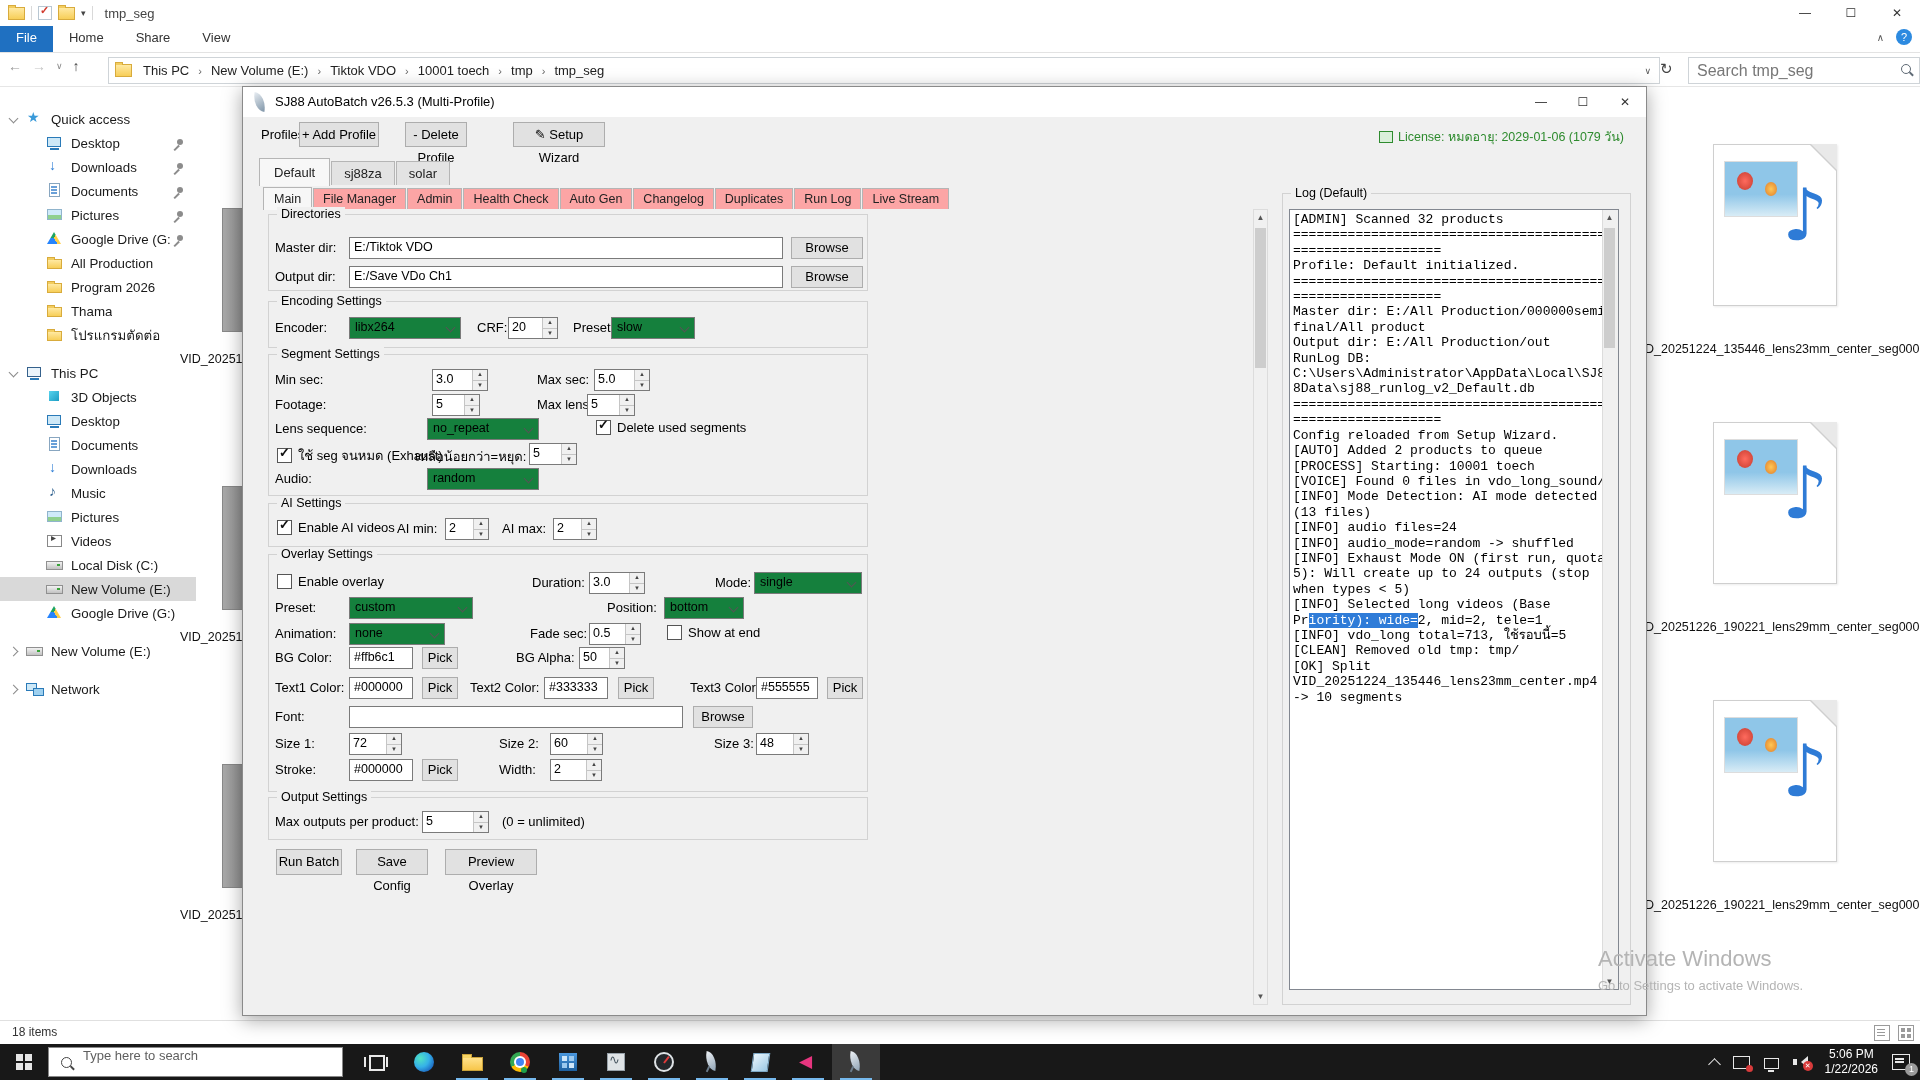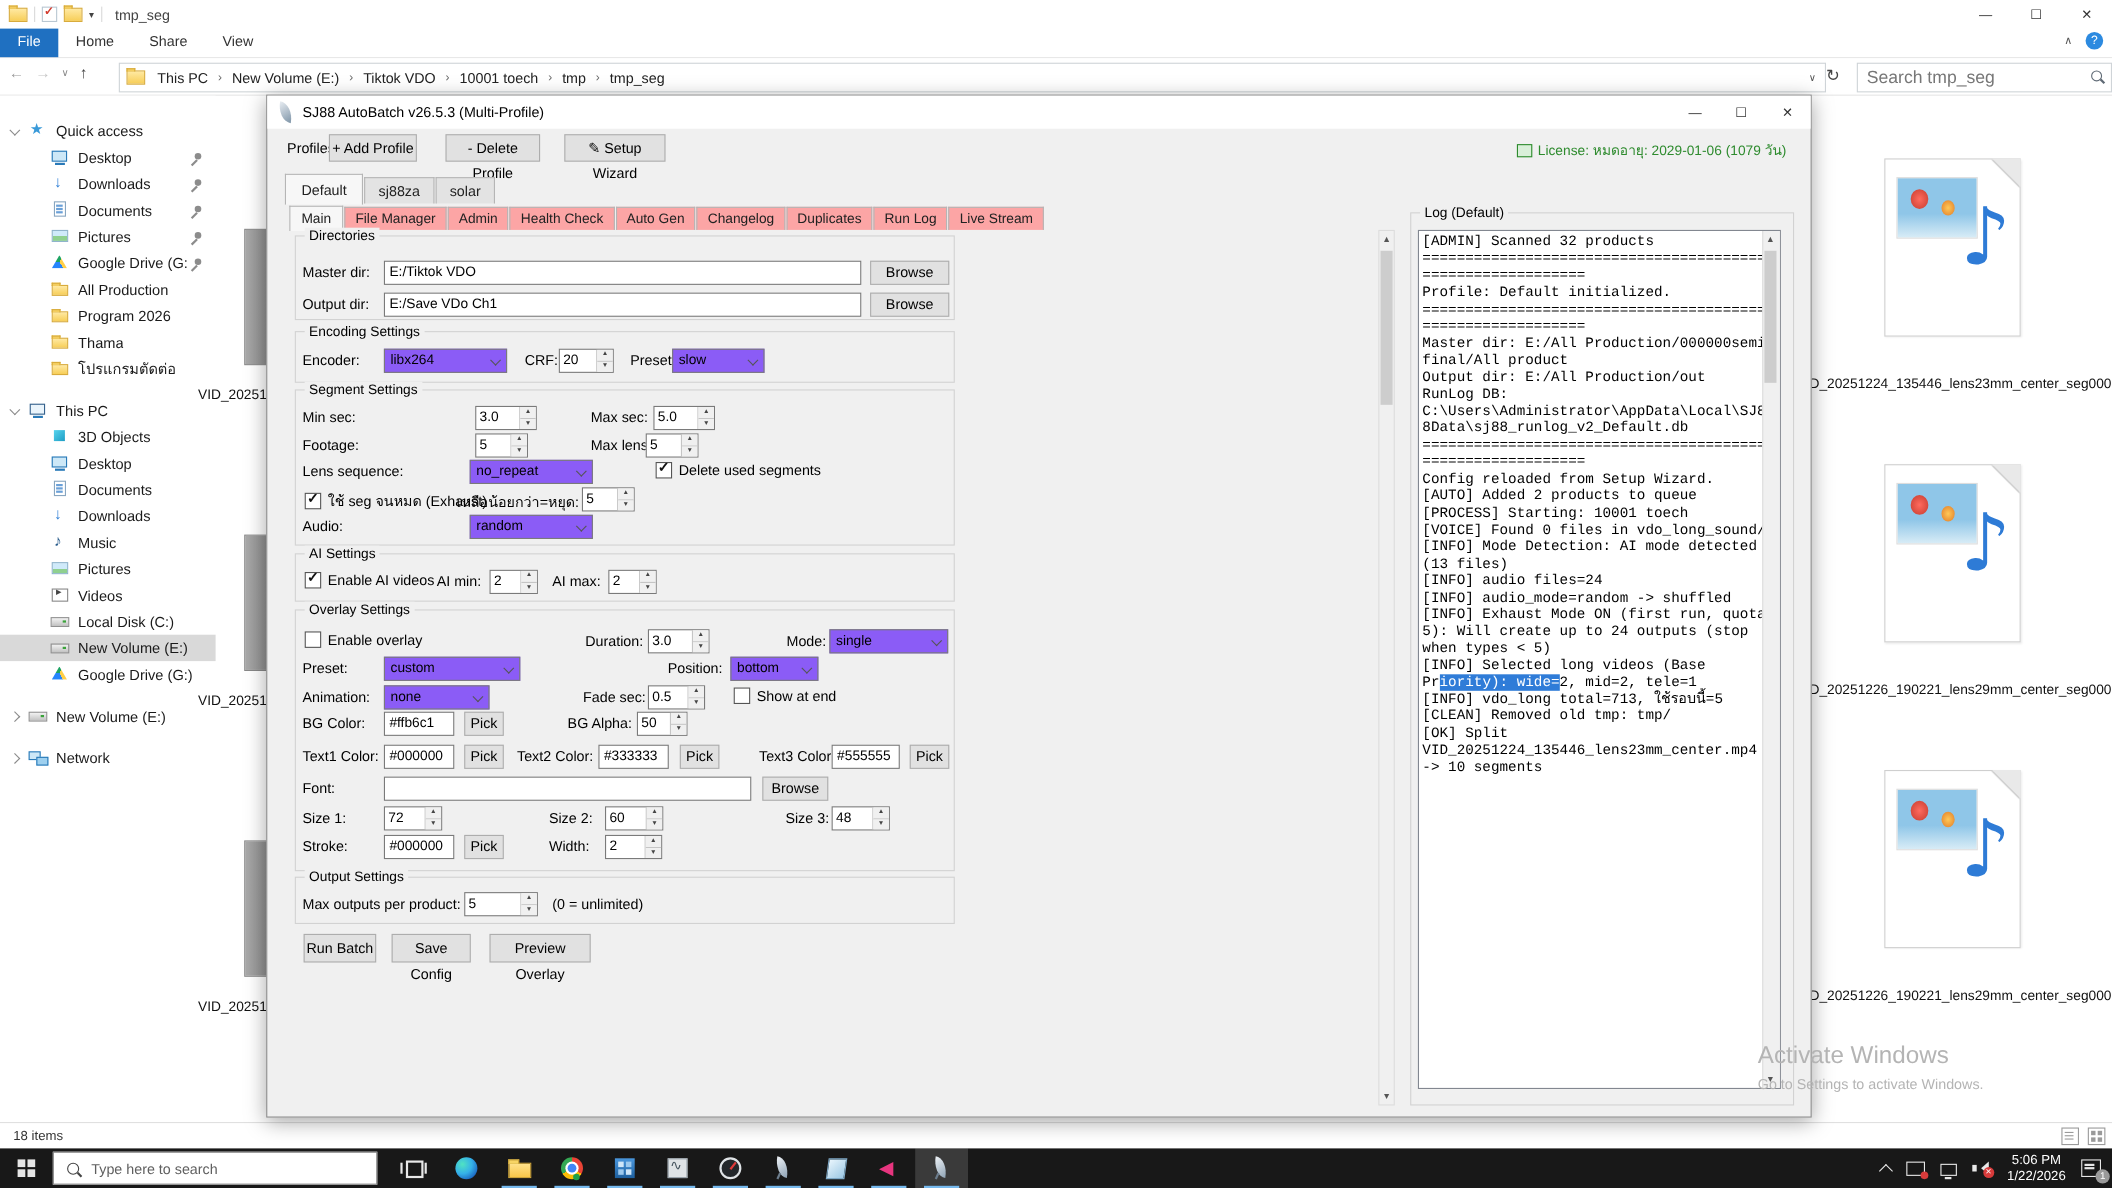--- a/index.html
+++ b/index.html
@@ -113,21 +113,21 @@
 .ptab{font-size:13px;padding:4px 12px;background:#e3e3e3;border:1px solid #b5b5b5;border-bottom:none;margin-right:1px;color:#222}
 .ptab.active{background:#f7f7f7;padding:6px 14px;position:relative;top:1px}
 #d-mtabs{position:absolute;left:20px;top:99px;display:flex;align-items:flex-end}
 .mtab{font-size:12.5px;padding:3px 9px;background:#fca5a5;border:1px solid #b5b5b5;border-bottom:none;margin-right:1px;color:#222}
 .mtab.active{background:#f7f7f7;padding:4px 10px;position:relative;top:1px}
 .grp{position:absolute;left:25px;width:600px;border:1px solid #d2d2d2;box-sizing:border-box}
 .gt{position:absolute;top:-8px;left:8px;background:#f0f0f0;padding:0 4px;font-size:12.5px;color:#000}
 .flbl{position:absolute;font-size:13px;color:#000;top:3px;white-space:nowrap}
 .frow{position:absolute;left:0;width:100%;height:24px}
 .txt{position:absolute;top:0;height:22px;background:#fff;border:1px solid #7a7a7a;box-sizing:border-box;font-size:12.5px;padding:2px 4px;white-space:nowrap;overflow:hidden}
-.dd{position:absolute;top:0;height:22px;background:#8b5cf6;border:1px solid #7a7a7a;box-sizing:border-box;font-size:12.5px;padding:2px 6px 2px 5px}
+.dd{position:absolute;top:0;height:22px;background:#15803d;border:1px solid #7a7a7a;box-sizing:border-box;font-size:12.5px;padding:2px 6px 2px 5px}
 .dd::after{content:"";position:absolute;right:6px;top:6px;width:6px;height:6px;border-right:1.5px solid #555;border-bottom:1.5px solid #555;transform:rotate(45deg)}
 .spin{position:absolute;top:0;height:22px;background:#fff;border:1px solid #7a7a7a;box-sizing:border-box;display:flex}
 .spin .v{flex:1;font-size:12.5px;padding:2px 3px}
 .spin .ar{width:14px;border-left:1px solid #c5c5c5;display:flex;flex-direction:column}
 .spin .sar{flex:1;font-size:6px;color:#444;text-align:center;line-height:9px;background:#f0f0f0}
 .spin .sar:first-child{border-bottom:1px solid #c5c5c5}
 .cb{position:absolute;top:2px;display:flex;align-items:center;gap:6px;font-size:13px}
 .cb .box{width:13px;height:13px;border:1px solid #555;background:#fff;position:relative;flex:none}
 .cb .mark{position:absolute;left:1px;top:-4px;font-size:13px;font-weight:bold;color:#111}
 .btn{position:absolute;background:#e1e1e1;border:1px solid #adadad;font-size:13px;text-align:center;box-sizing:border-box}
@@ -139,21 +139,21 @@
 #d-loggrp .gt{background:#f0f0f0}
 #logbox{position:absolute;left:6px;top:15px;width:330px;height:781px;background:#fff;border:1px solid #828790;box-sizing:border-box;overflow:hidden}
 .logtext{margin:0;padding:2px 3px;font-family:"Liberation Mono","DejaVu Sans Mono",monospace;font-size:13px;line-height:15.4px;color:#000;white-space:pre}
 .logtext .sel{background:#2f7cd8;color:#fff}
 #logsb{right:0;top:0;height:779px;left:auto;position:absolute;width:15px;background:#f0f0f0;border-left:1px solid #dcdcdc}
 
 #taskbar{left:0;top:1044px;width:1920px;height:36px;background:#181818;z-index:100}
 #startbtn{position:absolute;left:0;top:0;width:48px;height:36px}
 .winlogo{position:absolute;left:16px;top:10px;width:16px;height:16px;display:grid;grid-template-columns:7px 7px;grid-template-rows:7px 7px;gap:2px}
 .winlogo i{background:#e6e6e6}
-#tb-search{position:absolute;left:48px;top:3px;width:295px;height:30px;background:#fff;border:1px solid #888;display:flex;align-items:center;box-sizing:border-box}
+#tb-search{position:absolute;left:48px;top:3px;width:295px;height:30px;background:#fff;border:1px solid #888;display:flex;box-sizing:border-box}
 #tb-search .ph{font-size:13px;color:#5f5f5f;margin-left:34px}
 .tb-mag{position:absolute;left:12px;top:9px;width:9px;height:9px;border:1.5px solid #444;border-radius:50%}
 .tb-mag::after{content:"";position:absolute;left:8px;top:9px;width:5px;height:1.5px;background:#444;transform:rotate(45deg)}
 #tb-icons{position:absolute;left:352px;top:0;display:flex}
 .tb-btn{width:48px;height:36px;position:relative}
 .tb-btn.active{background:rgba(255,255,255,.15)}
 .tb-btn.run::after{content:"";position:absolute;left:8px;right:8px;bottom:0;height:2px;background:#76b9ed}
 .tbic{position:absolute;left:12px;top:6px;width:24px;height:24px}
 .ic-task-view::before{content:"";position:absolute;left:5px;top:5px;width:12px;height:12px;border:2px solid #e8e8e8}
 .ic-task-view::after{content:"";position:absolute;left:0px;top:7px;width:2px;height:10px;background:#e8e8e8;box-shadow:22px 0 0 #e8e8e8}
@@ -496,21 +496,21 @@
       <div class="d-ctls">
         <span class="wbtn">—</span>
         <span class="wbtn">☐</span>
         <span class="wbtn">✕</span>
       </div>
     </div>
 
     <div id="d-profiles">
       <span id="d-prof-label">Profiles:</span>
       <span class="pbtn" style="left:56px;width:80px">+ Add Profile</span>
-      <span class="pbtn" style="left:162px;width:86px">- Delete Profile</span>
+      <span class="pbtn" style="left:162px;width:62px">- Delete Profile</span>
       <span class="pbtn" style="left:270px;width:92px">✎ Setup Wizard</span>
       <span id="d-license">
           <span class="lic-ic"></span>
           <span>License: หมดอายุ: 2029-01-06 (1079 วัน)</span>
         </span>
     </div>
 
     <div id="d-ptabs">
       <span class="ptab active"><span>Default</span></span>
         <span class="ptab"><span>sj88za</span></span>

